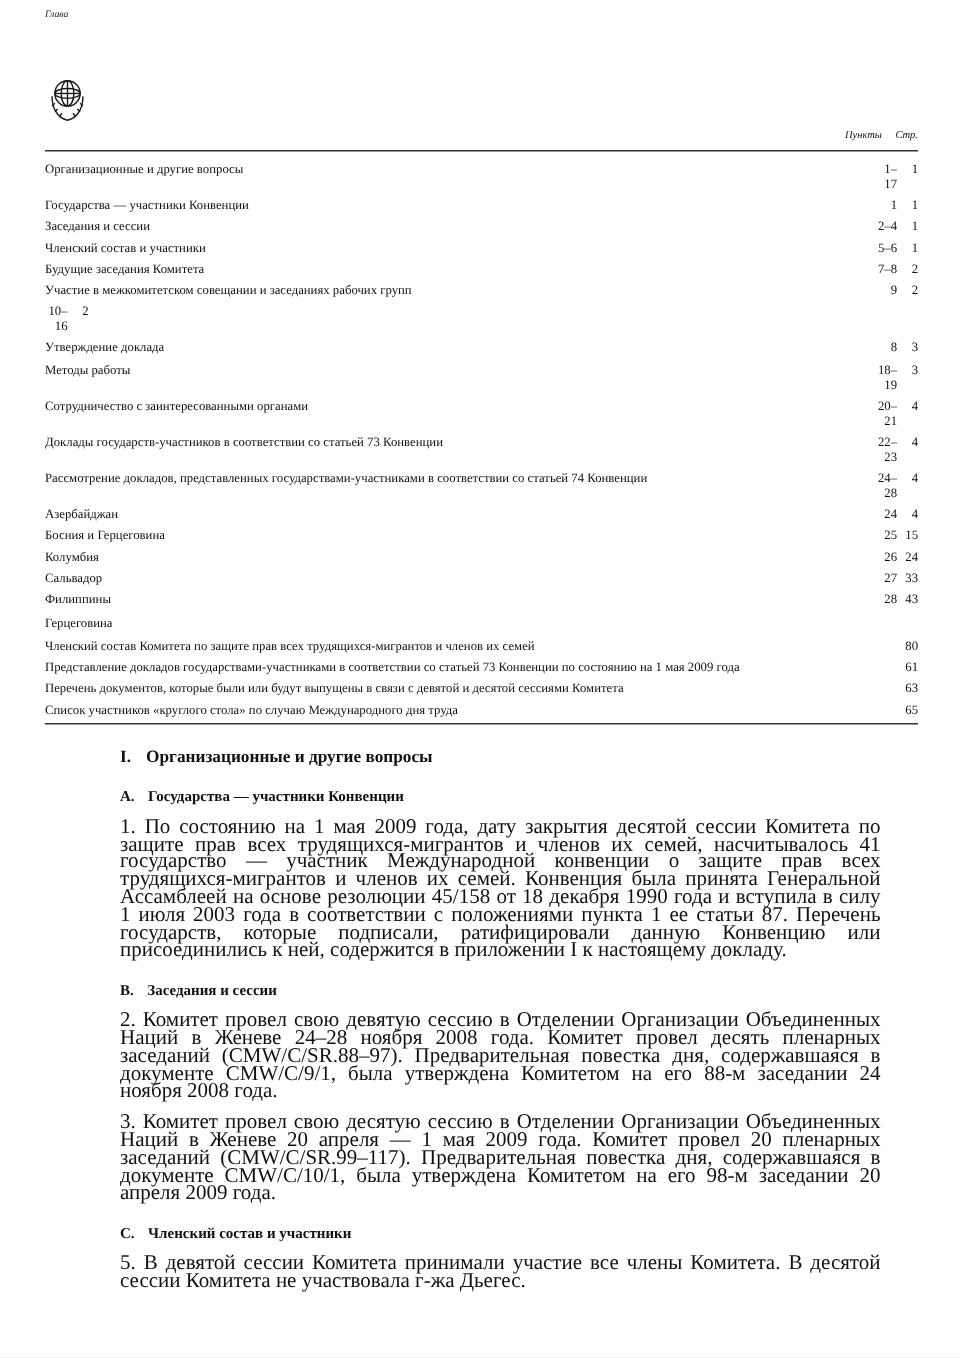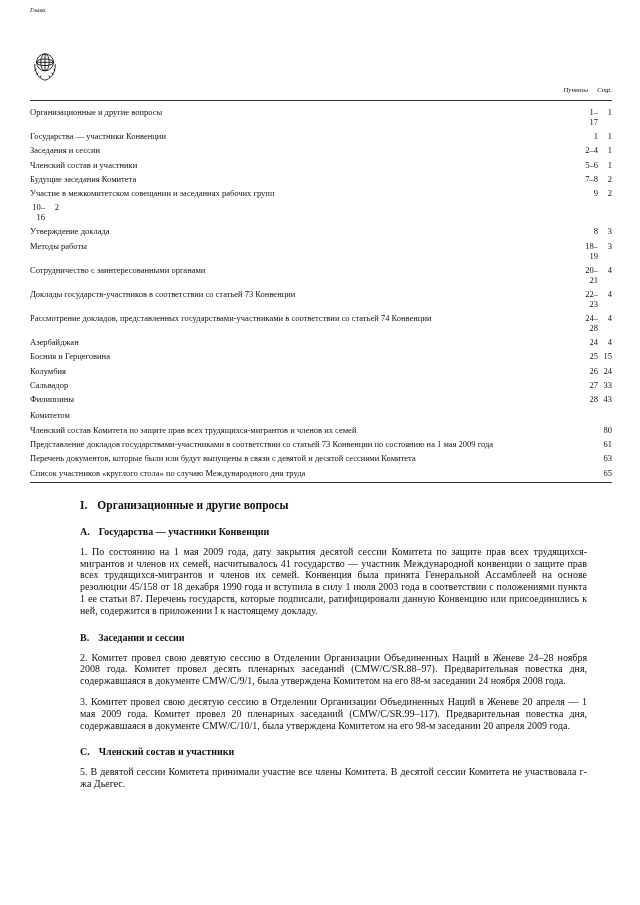--- a/index.html
+++ b/index.html
@@ -20,21 +20,21 @@
   .toc-row{display:flex;align-items:flex-start;margin:0 0 4.2px 0;}
   .toc-title{flex:1;padding-right:10px;}
   .toc-paras{width:15px;overflow-wrap:break-word;text-align:right;flex:none;}
   .toc-page{width:14px;text-align:right;flex:none;}
   .annex-header{margin-top:6px;margin-bottom:5px;}
   .bottomrule{border-top:1px solid #333;margin:4px 0 0 0;}
   
   .doc-body{margin:16px 25px 0 50px;}
   .chapter-heading{font-weight:bold;font-size:11.5px;display:flex;gap:10px;margin:0 0 12px 0;}
   .section-heading{font-weight:bold;font-size:10px;display:flex;gap:9px;margin:15px 0 9px 0;}
-  .doc-body p{font-size:10px;line-height:11.8px;text-align:justify;margin:0 0 9px 0;}
+  .doc-body p{font-size:14px;line-height:11.8px;text-align:justify;margin:0 0 9px 0;}
   svg.emblem *{stroke:#1a1a1a;fill:none;stroke-width:1;}
 </style>
 </head>
 <body>
 
 <div class="page">
 
   <div class="corner-note">Глава</div>
 
   <div class="emblem-row">
@@ -136,21 +136,21 @@
           <div class="toc-paras">27</div>
           <div class="toc-page">33</div>
         </div>
         <div class="toc-row">
           <div class="toc-title">Филиппины</div>
           <div class="toc-paras">28</div>
           <div class="toc-page">43</div>
         </div>
       </div>
     <div class="toc-row annex-header">
-      <div class="toc-title">Комитетом</div>
+      <div class="toc-title">Герцеговина</div>
       <div class="toc-paras"></div>
       <div class="toc-page"></div>
     </div>
     <div id="annex-rows">
         <div class="toc-row">
           <div class="toc-title">Членский состав Комитета по защите прав всех трудящихся-мигрантов и членов их семей</div>
           <div class="toc-paras"></div>
           <div class="toc-page">80</div>
         </div>
         <div class="toc-row">

